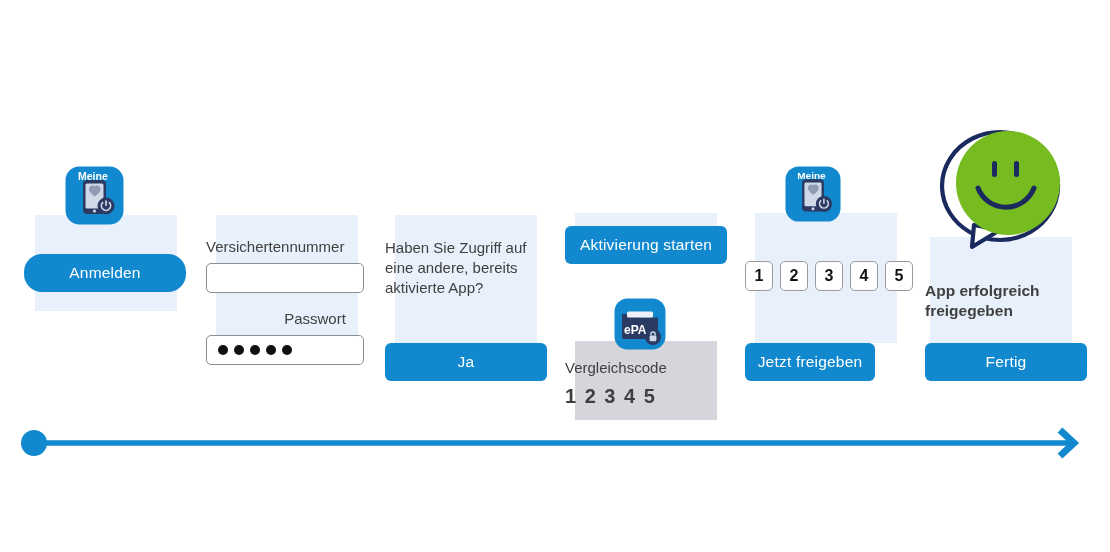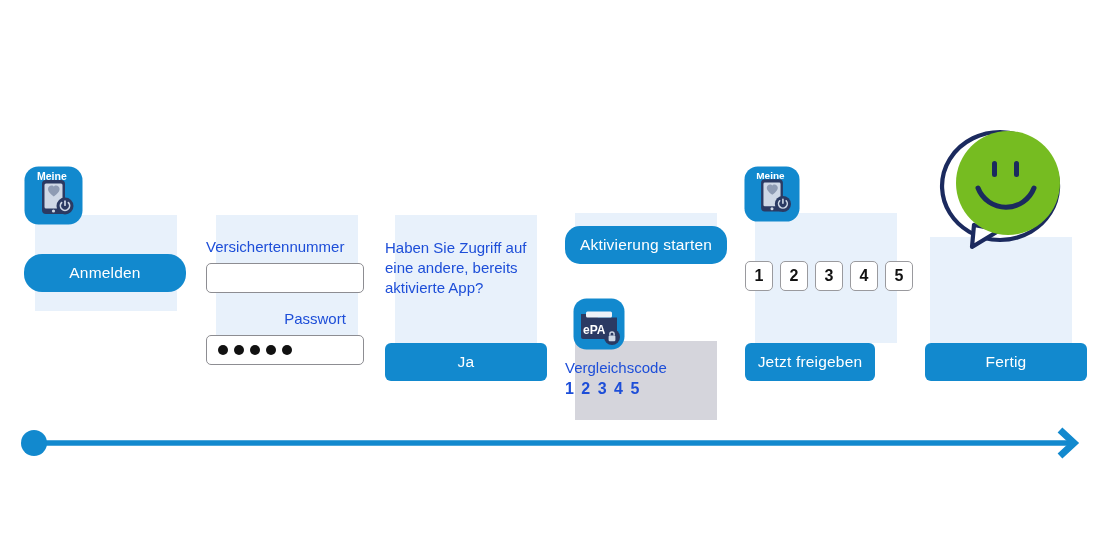--- a/index.html
+++ b/index.html
@@ -44,21 +44,21 @@
     justify-content: center;
     box-sizing: border-box;
     padding: 0 6px;
     white-space: nowrap;
     cursor: pointer;
   }
 
   
   .label {
     position: absolute;
-    color: #1d4ed8;
+    color: #404040;
     font-size: 15px;
     line-height: 1.32;
     box-sizing: border-box;
   }
   .label.center {
     text-align: left;
   }
   .label.bold {
     font-weight: bold;
     font-size: 15.5px;
@@ -105,37 +105,39 @@
     font-weight: bold;
     font-size: 16px;
     color: #111111;
     box-sizing: border-box;
     cursor: pointer;
   }
 
   
   .appicon {
     position: absolute;
+    margin-left: 41px;
   }
 
   
   .smiley {
     position: absolute;
   }
 
   
   .timeline {
     position: absolute;
   }
 
   .code-num {
     font-weight: bold;
-    font-size: 16px;
+    font-size: 20px;
     letter-spacing: 1.5px;
     display: block;
+    margin-top: 5px;
   }
 </style>
 </head>
 <body>
 
 <div id="stage">
 
   <div class="panel" style="left:35px; top:215px; width:142px; height:96px;"></div>
 
   <div class="appicon" style="left:24px; top:166px; width:59px; height:59px;">
@@ -179,21 +181,21 @@
   <div class="label center" style="left:385px; top:238px; width:163px;">
     <span>Haben Sie Zugriff auf</span><br>
     <span>eine andere, bereits</span><br>
     <span>aktivierte App?</span>
   </div>
 
   <button class="btn" style="left:385px; top:343px; width:162px; height:38px;">Ja</button>
 
   <div class="panel" style="left:575px; top:213px; width:142px; height:40px;"></div>
 
-  <button class="btn" style="left:565px; top:226px; width:162px; height:38px;border-radius:15px;">Aktivierung starten</button>
+  <button class="btn" style="left:565px; top:226px; width:162px; height:38px;">Aktivierung starten</button>
 
   <div class="panel grey" style="left:575px; top:341px; width:142px; height:79px;"></div>
 
   <div class="appicon" style="left:573px; top:298px; width:52px; height:52px;text-decoration:underline;">
     <svg width="52" height="52" viewBox="0 0 52 52">
       <rect x="0.5" y="0.5" width="51" height="51" rx="13" ry="13" fill="#1289ce"></rect>
       <path d="M8 16 h14 l3 3.4 h19 v5 H8 z" fill="#2b3a63"></path>
       <rect x="13" y="13.5" width="26" height="6" rx="1.5" ry="1.5" fill="#eef2f8"></rect>
       <path d="M8 22 h36 v17 a2 2 0 0 1 -2 2 H10 a2 2 0 0 1 -2 -2 z" fill="#2b3a63"></path>
       <text x="10" y="36" font-family="'Liberation Sans',sans-serif" font-size="12" font-weight="bold" fill="#ffffff">ePA</text>
@@ -244,20 +246,24 @@
 
       <circle cx="78" cy="57" r="52" fill="#76bc21"></circle>
 
       <rect x="62" y="35" width="5" height="16" rx="2.5" ry="2.5" fill="#1b2a5e"></rect>
       <rect x="84" y="35" width="5" height="16" rx="2.5" ry="2.5" fill="#1b2a5e"></rect>
 
       <path d="M48 62 a30 30 0 0 0 56 0" stroke="#1b2a5e" stroke-width="5" fill="none" stroke-linecap="round"></path>
     </svg>
   </div>
 
+  <div class="label center bold" style="left:925px; top:281px; width:163px;">
+    <span>App erfolgreich</span><br>
+    <span>freigegeben</span>
+  </div>
 
   <button class="btn" style="left:925px; top:343px; width:162px; height:38px;text-align:right;">Fertig</button>
 
   <div class="timeline" style="left:18px; top:425px; width:1074px; height:36px;">
     <svg width="1074" height="36" viewBox="0 0 1074 36">
       <line x1="16" y1="18" x2="1052" y2="18" stroke="#1289ce" stroke-width="5.5"></line>
       <circle cx="16" cy="18" r="13" fill="#1289ce"></circle>
       <path d="M1042 5 l14 13 l-14 13" stroke="#1289ce" stroke-width="7" fill="none" stroke-linecap="butt" stroke-linejoin="miter"></path>
     </svg>
   </div>

